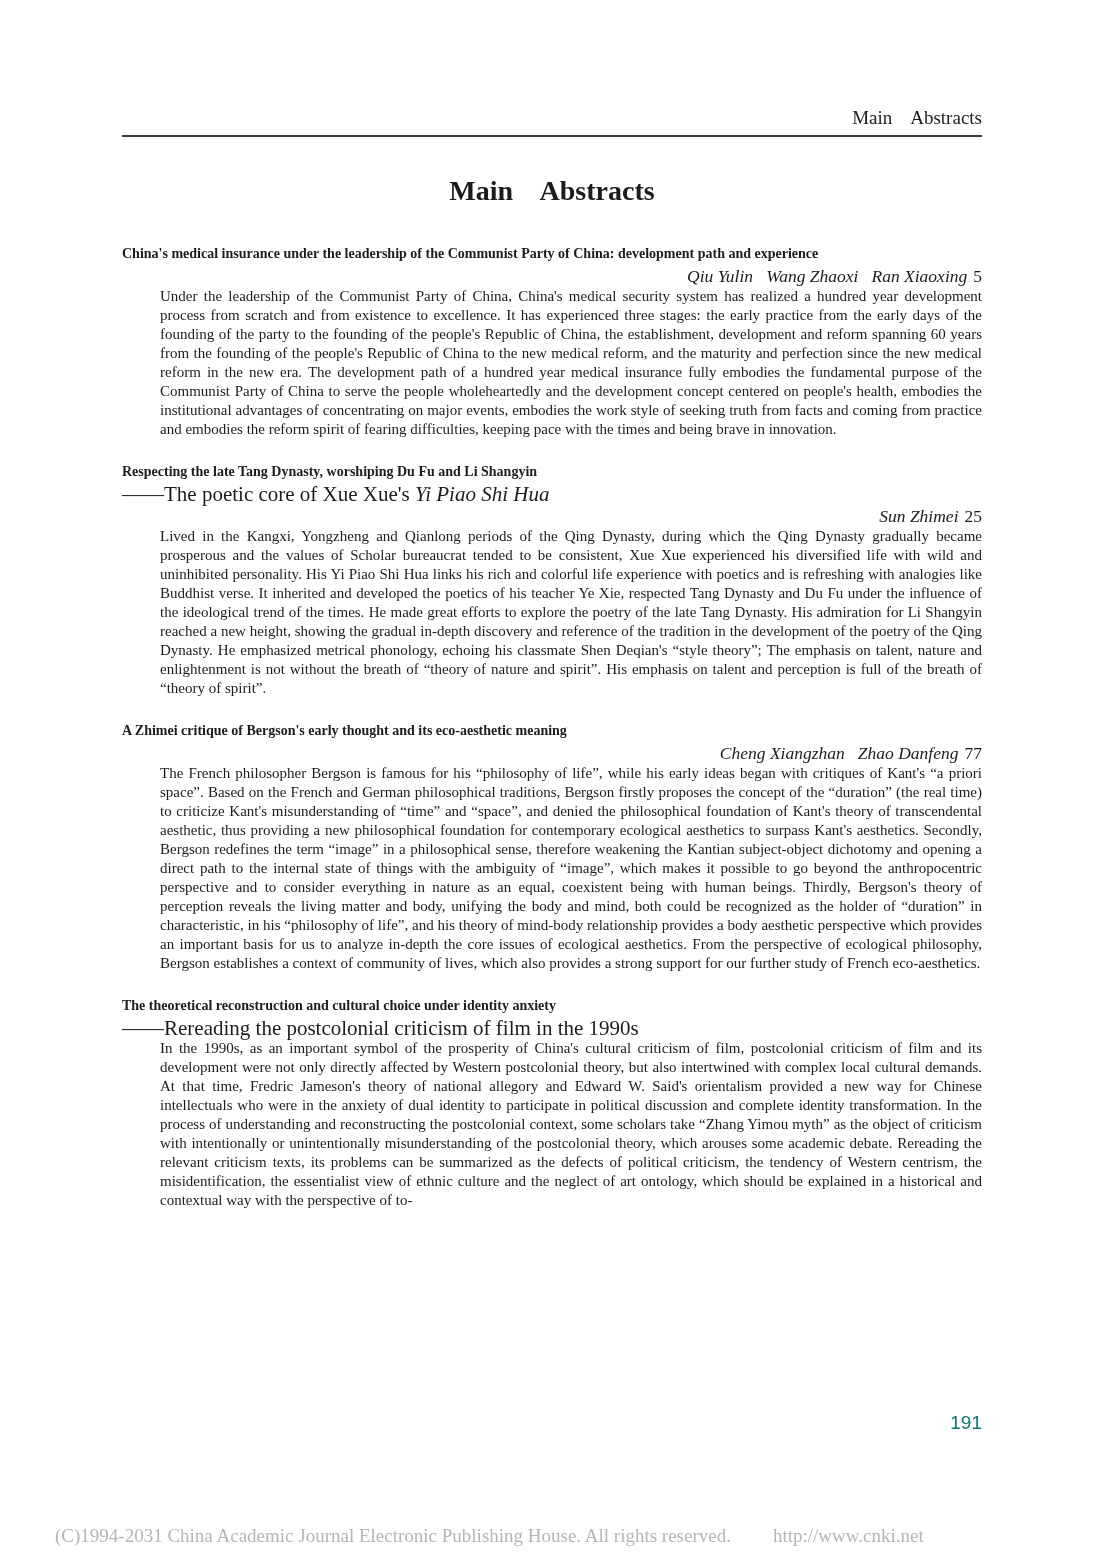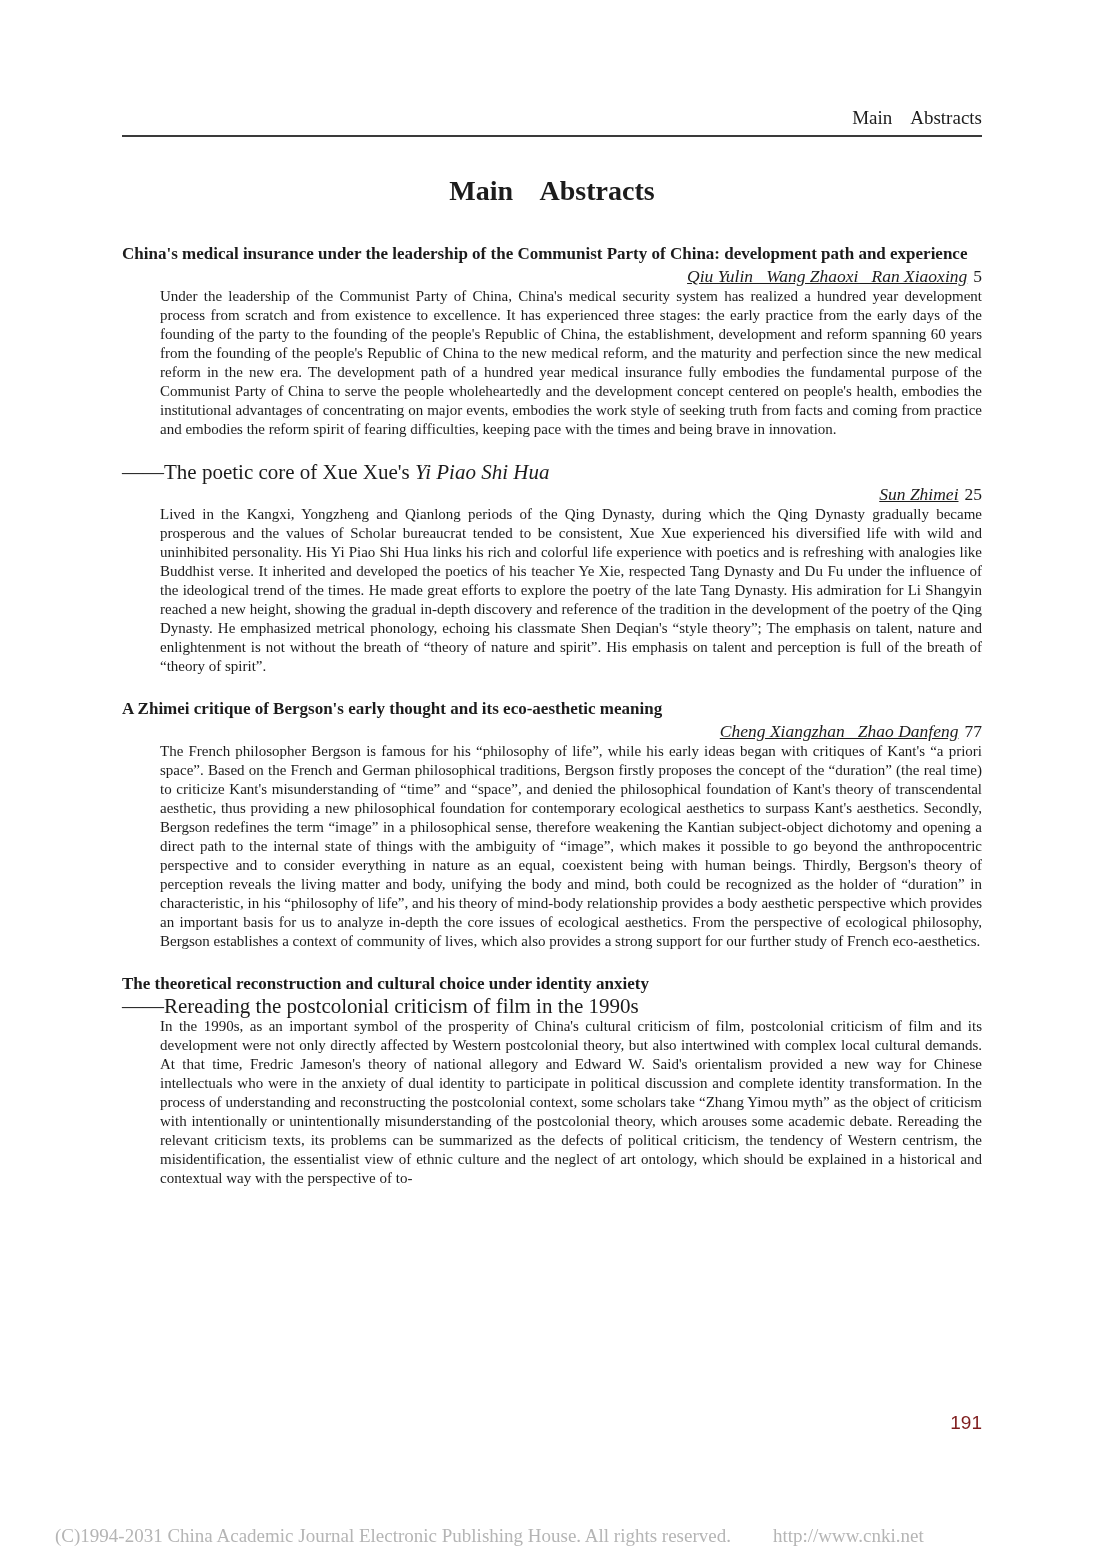--- a/index.html
+++ b/index.html
@@ -33,49 +33,49 @@
     font-size: 28px;
     white-space: pre;
   }
   .content {
     position: absolute;
     top: 243px; left: 122px; width: 860px;
   }
   .section { margin-bottom: 22px; }
   .sec-title {
     font-weight: bold;
-    font-size: 17px;
+    font-size: 14px;
     line-height: 22px;
     text-align: justify;
   }
   .sec-subtitle {
     font-size: 21px;
     line-height: 22px;
   }
   .sec-subtitle .italic-part { font-style: italic; }
   .sec-authors {
     text-align: right;
     font-size: 17.5px;
     line-height: 22px;
   }
-  .sec-authors .names { font-style: italic; white-space: pre; text-decoration: underline; }
+  .sec-authors .names { font-style: italic; white-space: pre; }
   .sec-authors .pageref { font-style: normal; margin-left: 6px; }
   .sec-body {
     font-size: 15px;
     line-height: 19px;
     text-align: justify;
     margin-left: 38px;
   }
   .page-number {
     position: absolute;
     top: 1412px; left: 122px; width: 860px;
     text-align: right;
     font-family: "Liberation Sans", sans-serif;
     font-size: 19px;
-    color: #7f1d1d;
+    color: #0f766e;
   }
   .footer {
     position: absolute;
     top: 1503px; left: 36px;
     font-size: 19px;
     color: #b5b5b5;
     white-space: pre;
   }
   .footer .url { margin-left: 42px; }
 </style>
@@ -93,20 +93,21 @@
 
     <div class="section">
       <div class="sec-title">China's medical insurance under the leadership of the Communist Party of China: development path and experience</div>
       <div class="sec-authors">
         <span class="names">Qiu Yulin   Wang Zhaoxi   Ran Xiaoxing</span><span class="pageref">5</span>
       </div>
       <div class="sec-body">Under the leadership of the Communist Party of China, China's medical security system has realized a hundred year development process from scratch and from existence to excellence. It has experienced three stages: the early practice from the early days of the founding of the party to the founding of the people's Republic of China, the establishment, development and reform spanning 60 years from the founding of the people's Republic of China to the new medical reform, and the maturity and perfection since the new medical reform in the new era. The development path of a hundred year medical insurance fully embodies the fundamental purpose of the Communist Party of China to serve the people wholeheartedly and the development concept centered on people's health, embodies the institutional advantages of concentrating on major events, embodies the work style of seeking truth from facts and coming from practice and embodies the reform spirit of fearing difficulties, keeping pace with the times and being brave in innovation.</div>
     </div>
 
     <div class="section">
+      <div class="sec-title">Respecting the late Tang Dynasty, worshiping Du Fu and Li Shangyin</div>
       <div class="sec-subtitle">
         <span>——The poetic core of Xue Xue's </span><span class="italic-part">Yi Piao Shi Hua</span>
       </div>
       <div class="sec-authors">
         <span class="names">Sun Zhimei</span><span class="pageref">25</span>
       </div>
       <div class="sec-body">Lived in the Kangxi, Yongzheng and Qianlong periods of the Qing Dynasty, during which the Qing Dynasty gradually became prosperous and the values of Scholar bureaucrat tended to be consistent, Xue Xue experienced his diversified life with wild and uninhibited personality. His Yi Piao Shi Hua links his rich and colorful life experience with poetics and is refreshing with analogies like Buddhist verse. It inherited and developed the poetics of his teacher Ye Xie, respected Tang Dynasty and Du Fu under the influence of the ideological trend of the times. He made great efforts to explore the poetry of the late Tang Dynasty. His admiration for Li Shangyin reached a new height, showing the gradual in-depth discovery and reference of the tradition in the development of the poetry of the Qing Dynasty. He emphasized metrical phonology, echoing his classmate Shen Deqian's “style theory”; The emphasis on talent, nature and enlightenment is not without the breath of “theory of nature and spirit”. His emphasis on talent and perception is full of the breath of “theory of spirit”.</div>
     </div>
 
     <div class="section">

